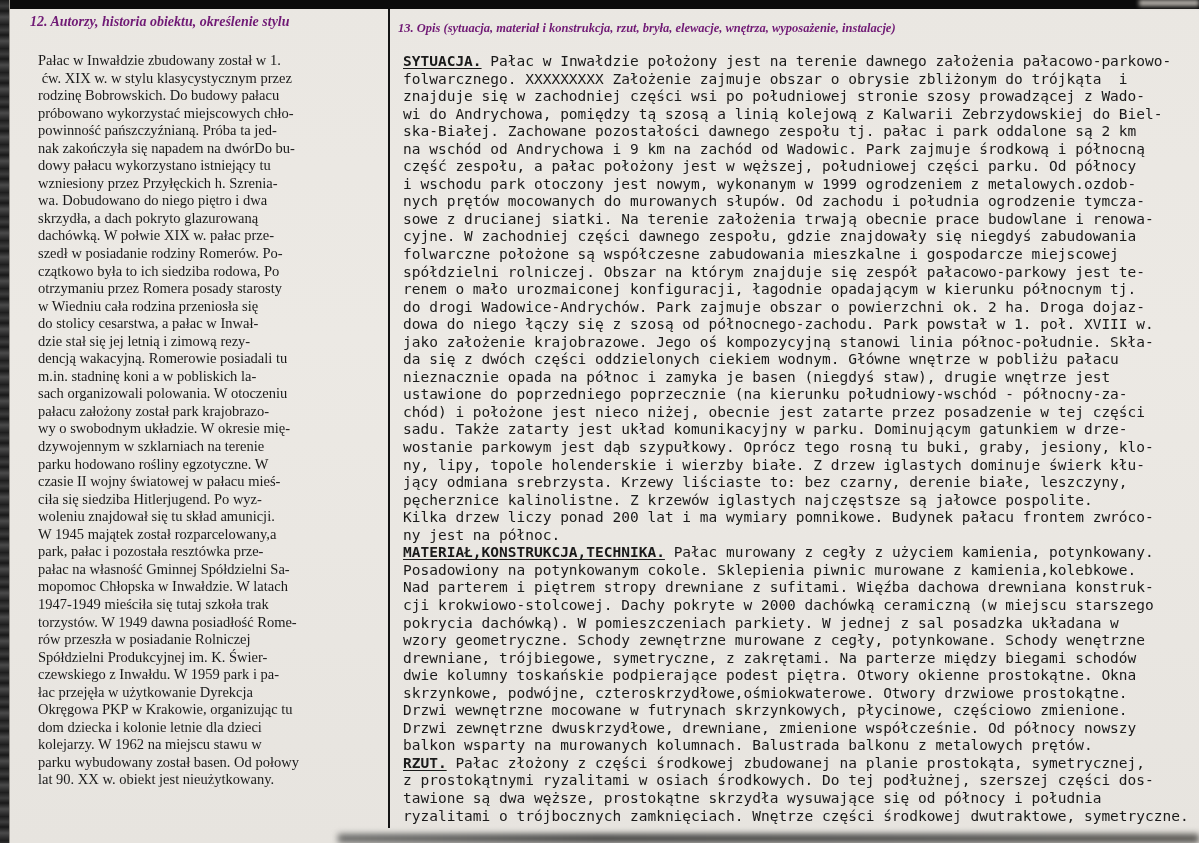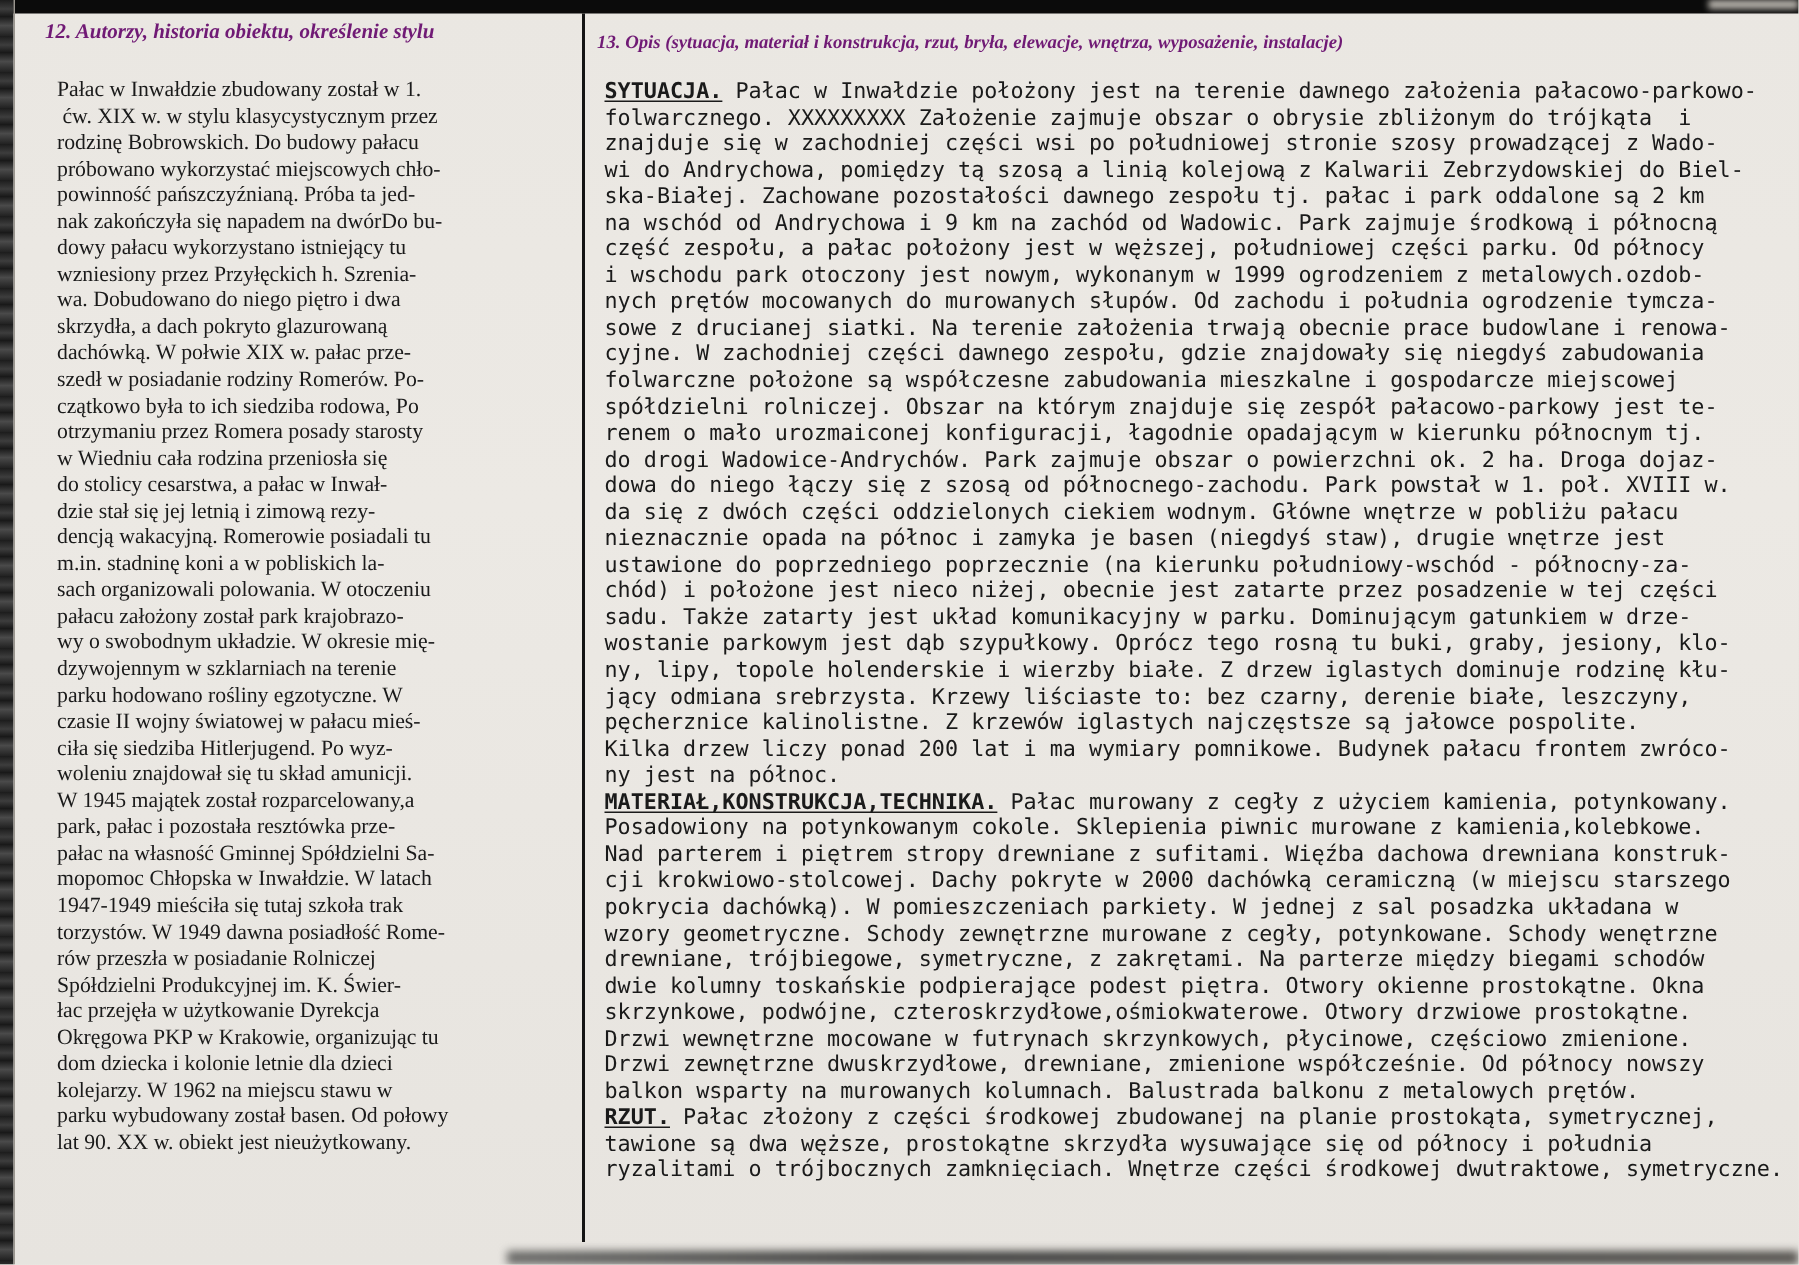--- a/index.html
+++ b/index.html
@@ -128,20 +128,21 @@
     <div class="tline">ciła się siedziba Hitlerjugend. Po wyz-</div>
     <div class="tline">woleniu znajdował się tu skład amunicji.</div>
     <div class="tline">W 1945 majątek został rozparcelowany,a</div>
     <div class="tline">park, pałac i pozostała resztówka prze-</div>
     <div class="tline">pałac na własność Gminnej Spółdzielni Sa-</div>
     <div class="tline">mopomoc Chłopska w Inwałdzie. W latach</div>
     <div class="tline">1947-1949 mieściła się tutaj szkoła trak</div>
     <div class="tline">torzystów. W 1949 dawna posiadłość Rome-</div>
     <div class="tline">rów przeszła w posiadanie Rolniczej</div>
     <div class="tline">Spółdzielni Produkcyjnej im. K. Świer-</div>
+    <div class="tline">czewskiego z Inwałdu. W 1959 park i pa-</div>
     <div class="tline">łac przejęła w użytkowanie Dyrekcja</div>
     <div class="tline">Okręgowa PKP w Krakowie, organizując tu</div>
     <div class="tline">dom dziecka i kolonie letnie dla dzieci</div>
     <div class="tline">kolejarzy. W 1962 na miejscu stawu w</div>
     <div class="tline">parku wybudowany został basen. Od połowy</div>
     <div class="tline">lat 90. XX w. obiekt jest nieużytkowany.</div>
   </div>
 
 <div class="textcol col-right">
     <div class="tline"><span class="u">SYTUACJA.</span> Pałac w Inwałdzie położony jest na terenie dawnego założenia pałacowo-parkowo-</div>
@@ -153,42 +154,44 @@
     <div class="tline">część zespołu, a pałac położony jest w węższej, południowej części parku. Od północy</div>
     <div class="tline">i wschodu park otoczony jest nowym, wykonanym w 1999 ogrodzeniem z metalowych.ozdob-</div>
     <div class="tline">nych prętów mocowanych do murowanych słupów. Od zachodu i południa ogrodzenie tymcza-</div>
     <div class="tline">sowe z drucianej siatki. Na terenie założenia trwają obecnie prace budowlane i renowa-</div>
     <div class="tline">cyjne. W zachodniej części dawnego zespołu, gdzie znajdowały się niegdyś zabudowania</div>
     <div class="tline">folwarczne położone są współczesne zabudowania mieszkalne i gospodarcze miejscowej</div>
     <div class="tline">spółdzielni rolniczej. Obszar na którym znajduje się zespół pałacowo-parkowy jest te-</div>
     <div class="tline">renem o mało urozmaiconej konfiguracji, łagodnie opadającym w kierunku północnym tj.</div>
     <div class="tline">do drogi Wadowice-Andrychów. Park zajmuje obszar o powierzchni ok. 2 ha. Droga dojaz-</div>
     <div class="tline">dowa do niego łączy się z szosą od północnego-zachodu. Park powstał w 1. poł. XVIII w.</div>
+    <div class="tline">jako założenie krajobrazowe. Jego oś kompozycyjną stanowi linia północ-południe. Skła-</div>
     <div class="tline">da się z dwóch części oddzielonych ciekiem wodnym. Główne wnętrze w pobliżu pałacu</div>
     <div class="tline">nieznacznie opada na północ i zamyka je basen (niegdyś staw), drugie wnętrze jest</div>
     <div class="tline">ustawione do poprzedniego poprzecznie (na kierunku południowy-wschód - północny-za-</div>
     <div class="tline">chód) i położone jest nieco niżej, obecnie jest zatarte przez posadzenie w tej części</div>
     <div class="tline">sadu. Także zatarty jest układ komunikacyjny w parku. Dominującym gatunkiem w drze-</div>
     <div class="tline">wostanie parkowym jest dąb szypułkowy. Oprócz tego rosną tu buki, graby, jesiony, klo-</div>
-    <div class="tline">ny, lipy, topole holenderskie i wierzby białe. Z drzew iglastych dominuje rodzinę kłu-</div>
+    <div class="tline">ny, lipy, topole holenderskie i wierzby białe. Z drzew iglastych dominuje świerk kłu-</div>
     <div class="tline">jący odmiana srebrzysta. Krzewy liściaste to: bez czarny, derenie białe, leszczyny,</div>
     <div class="tline">pęcherznice kalinolistne. Z krzewów iglastych najczęstsze są jałowce pospolite.</div>
     <div class="tline">Kilka drzew liczy ponad 200 lat i ma wymiary pomnikowe. Budynek pałacu frontem zwróco-</div>
     <div class="tline">ny jest na północ.</div>
     <div class="tline"><span class="u">MATERIAŁ,KONSTRUKCJA,TECHNIKA.</span> Pałac murowany z cegły z użyciem kamienia, potynkowany.</div>
     <div class="tline">Posadowiony na potynkowanym cokole. Sklepienia piwnic murowane z kamienia,kolebkowe.</div>
     <div class="tline">Nad parterem i piętrem stropy drewniane z sufitami. Więźba dachowa drewniana konstruk-</div>
     <div class="tline">cji krokwiowo-stolcowej. Dachy pokryte w 2000 dachówką ceramiczną (w miejscu starszego</div>
     <div class="tline">pokrycia dachówką). W pomieszczeniach parkiety. W jednej z sal posadzka układana w</div>
     <div class="tline">wzory geometryczne. Schody zewnętrzne murowane z cegły, potynkowane. Schody wenętrzne</div>
     <div class="tline">drewniane, trójbiegowe, symetryczne, z zakrętami. Na parterze między biegami schodów</div>
     <div class="tline">dwie kolumny toskańskie podpierające podest piętra. Otwory okienne prostokątne. Okna</div>
     <div class="tline">skrzynkowe, podwójne, czteroskrzydłowe,ośmiokwaterowe. Otwory drzwiowe prostokątne.</div>
     <div class="tline">Drzwi wewnętrzne mocowane w futrynach skrzynkowych, płycinowe, częściowo zmienione.</div>
     <div class="tline">Drzwi zewnętrzne dwuskrzydłowe, drewniane, zmienione współcześnie. Od północy nowszy</div>
     <div class="tline">balkon wsparty na murowanych kolumnach. Balustrada balkonu z metalowych prętów.</div>
     <div class="tline"><span class="u">RZUT.</span> Pałac złożony z części środkowej zbudowanej na planie prostokąta, symetrycznej,</div>
+    <div class="tline">z prostokątnymi ryzalitami w osiach środkowych. Do tej podłużnej, szerszej części dos-</div>
     <div class="tline">tawione są dwa węższe, prostokątne skrzydła wysuwające się od północy i południa</div>
     <div class="tline">ryzalitami o trójbocznych zamknięciach. Wnętrze części środkowej dwutraktowe, symetryczne.</div>
   </div>
 
 <div class="bottom-smudge"></div>
 <div class="corner-smudge"></div>
 
 </body></html>

